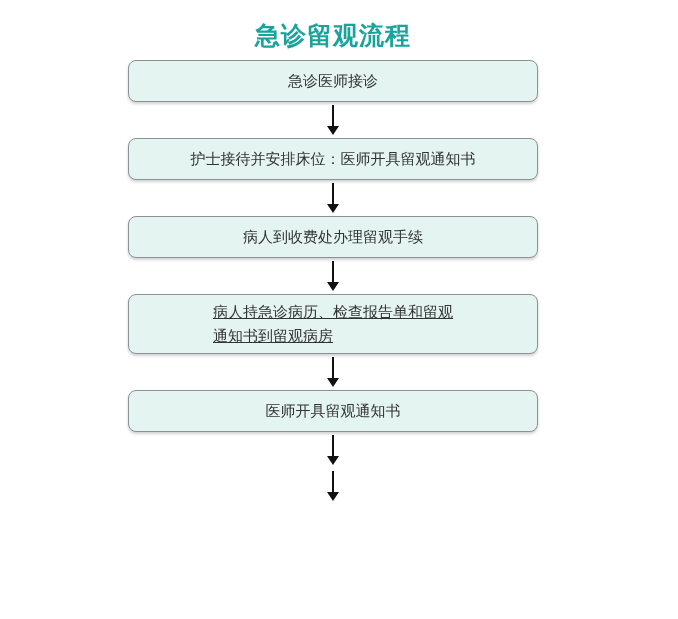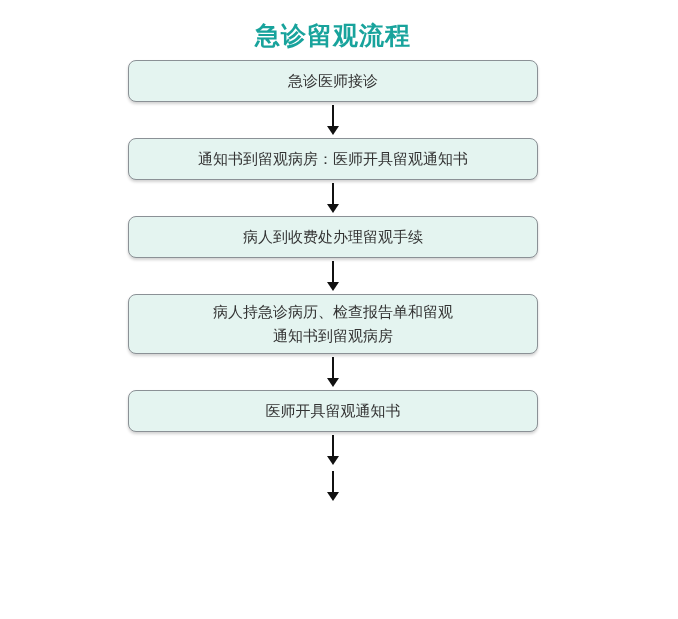--- a/index.html
+++ b/index.html
@@ -38,32 +38,32 @@
     flex-direction: column;
     align-items: stretch;
   }
   .box {
     box-sizing: border-box;
     min-height: 42px;
     padding: 5px 14px;
     display: flex;
     align-items: center;
     justify-content: center;
-    text-align: center;
     background: var(--box_fill, #E4F4F0);
     border: 1px solid var(--box_border, #8B9196);
     border-radius: 8px;
     box-shadow: 0 2px 3px rgba(0,0,0,0.18);
     font-size: 15px;
     line-height: 24px;
     color: var(--text, #333333);
     white-space: pre-line;
   }
   .box.tall {
     min-height: 60px;
+    text-decoration: underline;
   }
   .arrow {
     height: 36px;
     display: flex;
     flex-direction: column;
     align-items: center;
     justify-content: center;
   }
   .arrow .shaft {
     width: 2px;
@@ -90,21 +90,21 @@
       <div class="box">
         <span>急诊医师接诊</span>
       </div>
 
       <div class="arrow">
         <div class="shaft"></div>
         <div class="head"></div>
       </div>
 
       <div class="box">
-        <span>通知书到留观病房：医师开具留观通知书</span>
+        <span>护士接待并安排床位：医师开具留观通知书</span>
       </div>
 
       <div class="arrow">
         <div class="shaft"></div>
         <div class="head"></div>
       </div>
 
       <div class="box">
         <span>病人到收费处办理留观手续</span>
       </div>

